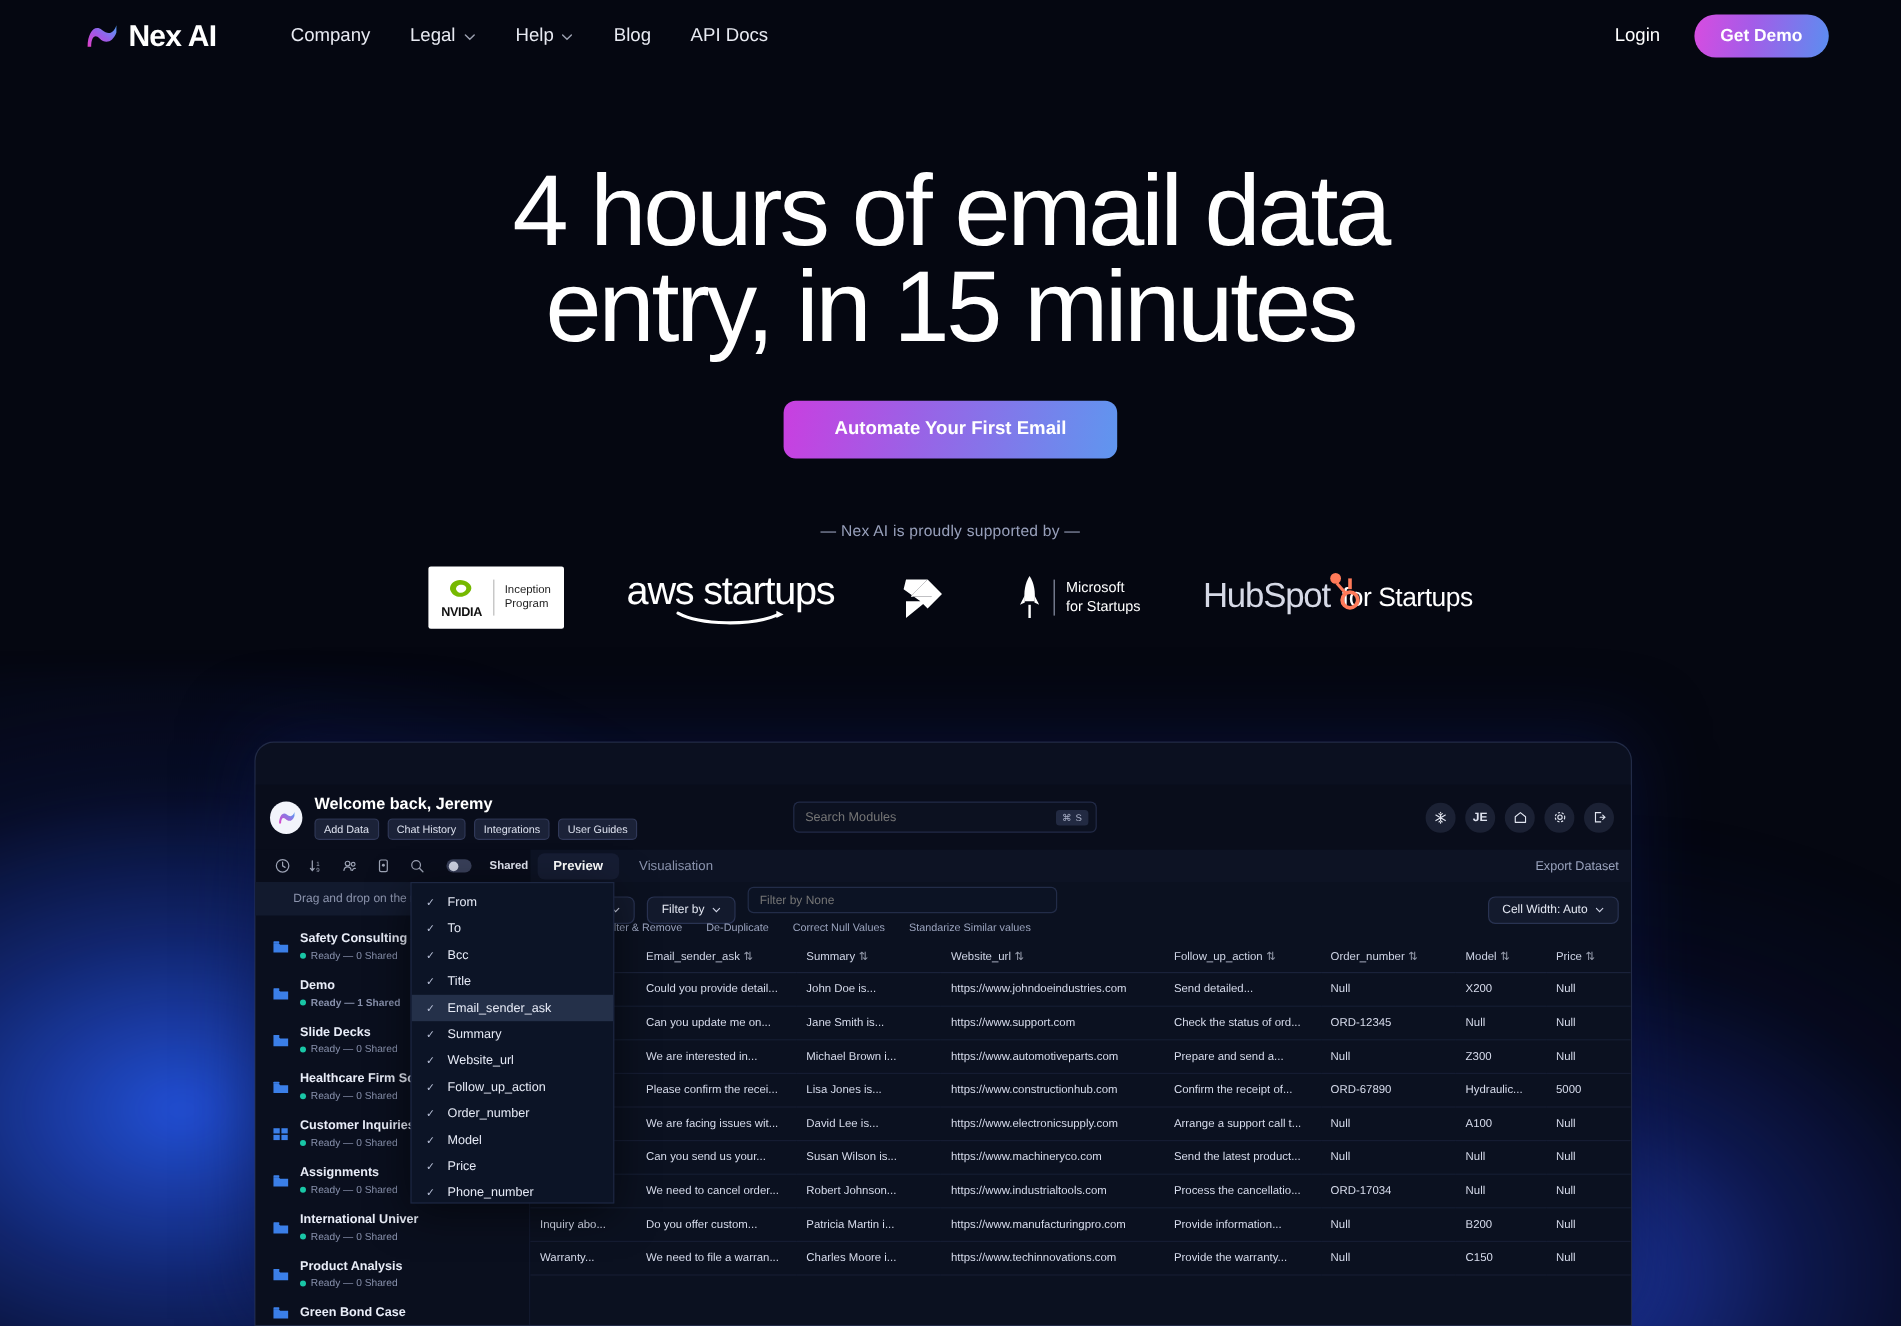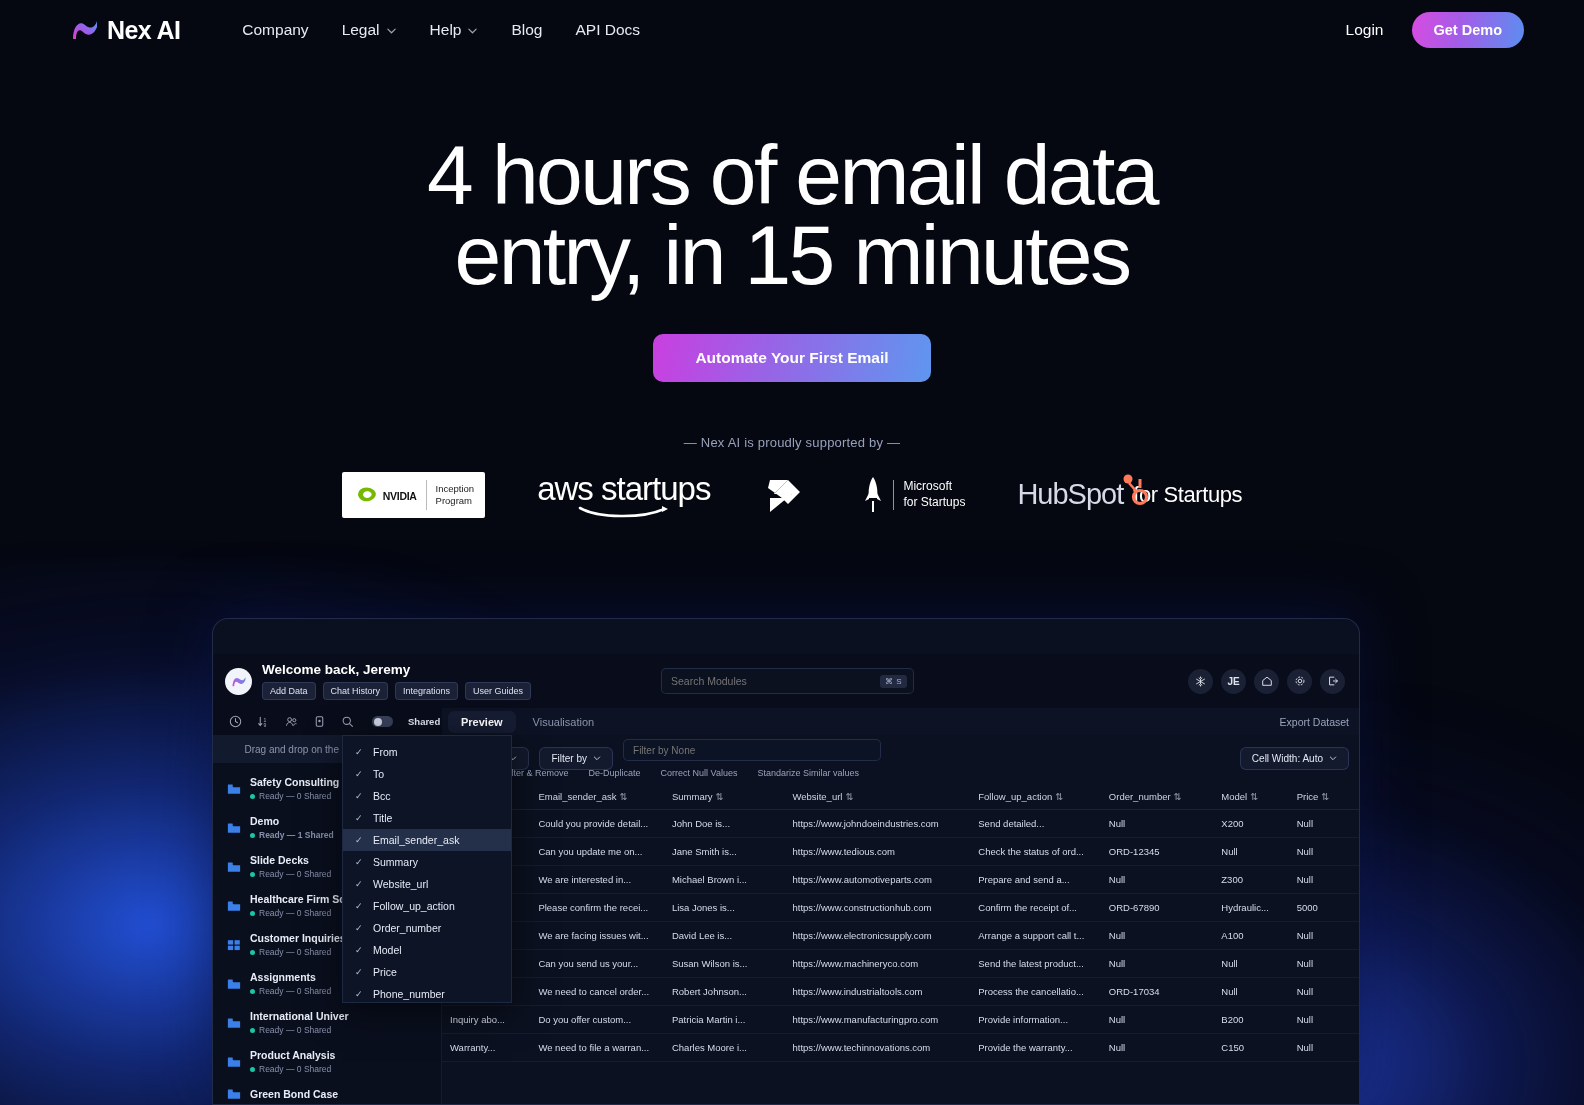--- a/index.html
+++ b/index.html
@@ -81,21 +81,21 @@
   
   .supporters{ position:relative; z-index:5; margin-top:53px; text-align:center; }
   .sup-label{ font-size:13px; color:#98a0bb; letter-spacing:.2px; }
   .sup-logos{
     margin-top:22px; display:flex; align-items:center; justify-content:center; gap:52px;
   }
   .nvidia-box{
     background:#fff; display:flex; align-items:center; gap:9px;
     padding:8px 11px; border-radius:2px;
   }
-  .nv-left{ display:flex; flex-direction:row; align-items:center; }
+  .nv-left{ display:flex; flex-direction:column; align-items:center; }
   .nv-word{ font-size:10.5px; font-weight:700; color:#111; letter-spacing:-.3px; margin-top:2px;}
   .nv-div{ width:1px; height:30px; background:#bbb; }
   .nv-right{ font-size:9.5px; color:#222; line-height:1.25; text-align:left; }
   .aws{ display:flex; flex-direction:column; align-items:center; }
   .aws-t{ font-size:33px; font-weight:400; color:#fff; letter-spacing:-1px; line-height:1; }
   .ms{ display:flex; align-items:center; gap:9px; }
   .ms-div{ width:1px; height:30px; background:#8d93a8; }
   .ms-t{ font-size:12px; color:#fff; line-height:1.3; text-align:left; }
   .hs{ display:flex; align-items:center; gap:10px; }
   .hs-t{ font-size:29px; font-weight:400; color:#d6d9e6; letter-spacing:-1px;}
@@ -622,21 +622,21 @@
               <td>https://www.johndoeindustries.com</td>
               <td>Send detailed...</td>
               <td>Null</td>
               <td>X200</td>
               <td>Null</td>
             </tr>
             <tr>
               <td>Statu...</td>
               <td>Can you update me on...</td>
               <td>Jane Smith is...</td>
-              <td>https://www.tedious.com</td>
+              <td>https://www.support.com</td>
               <td>Check the status of ord...</td>
               <td>ORD-12345</td>
               <td>Null</td>
               <td>Null</td>
             </tr>
             <tr>
               <td>Order...</td>
               <td>We are interested in...</td>
               <td>Michael Brown i...</td>
               <td>https://www.automotiveparts.com</td>

